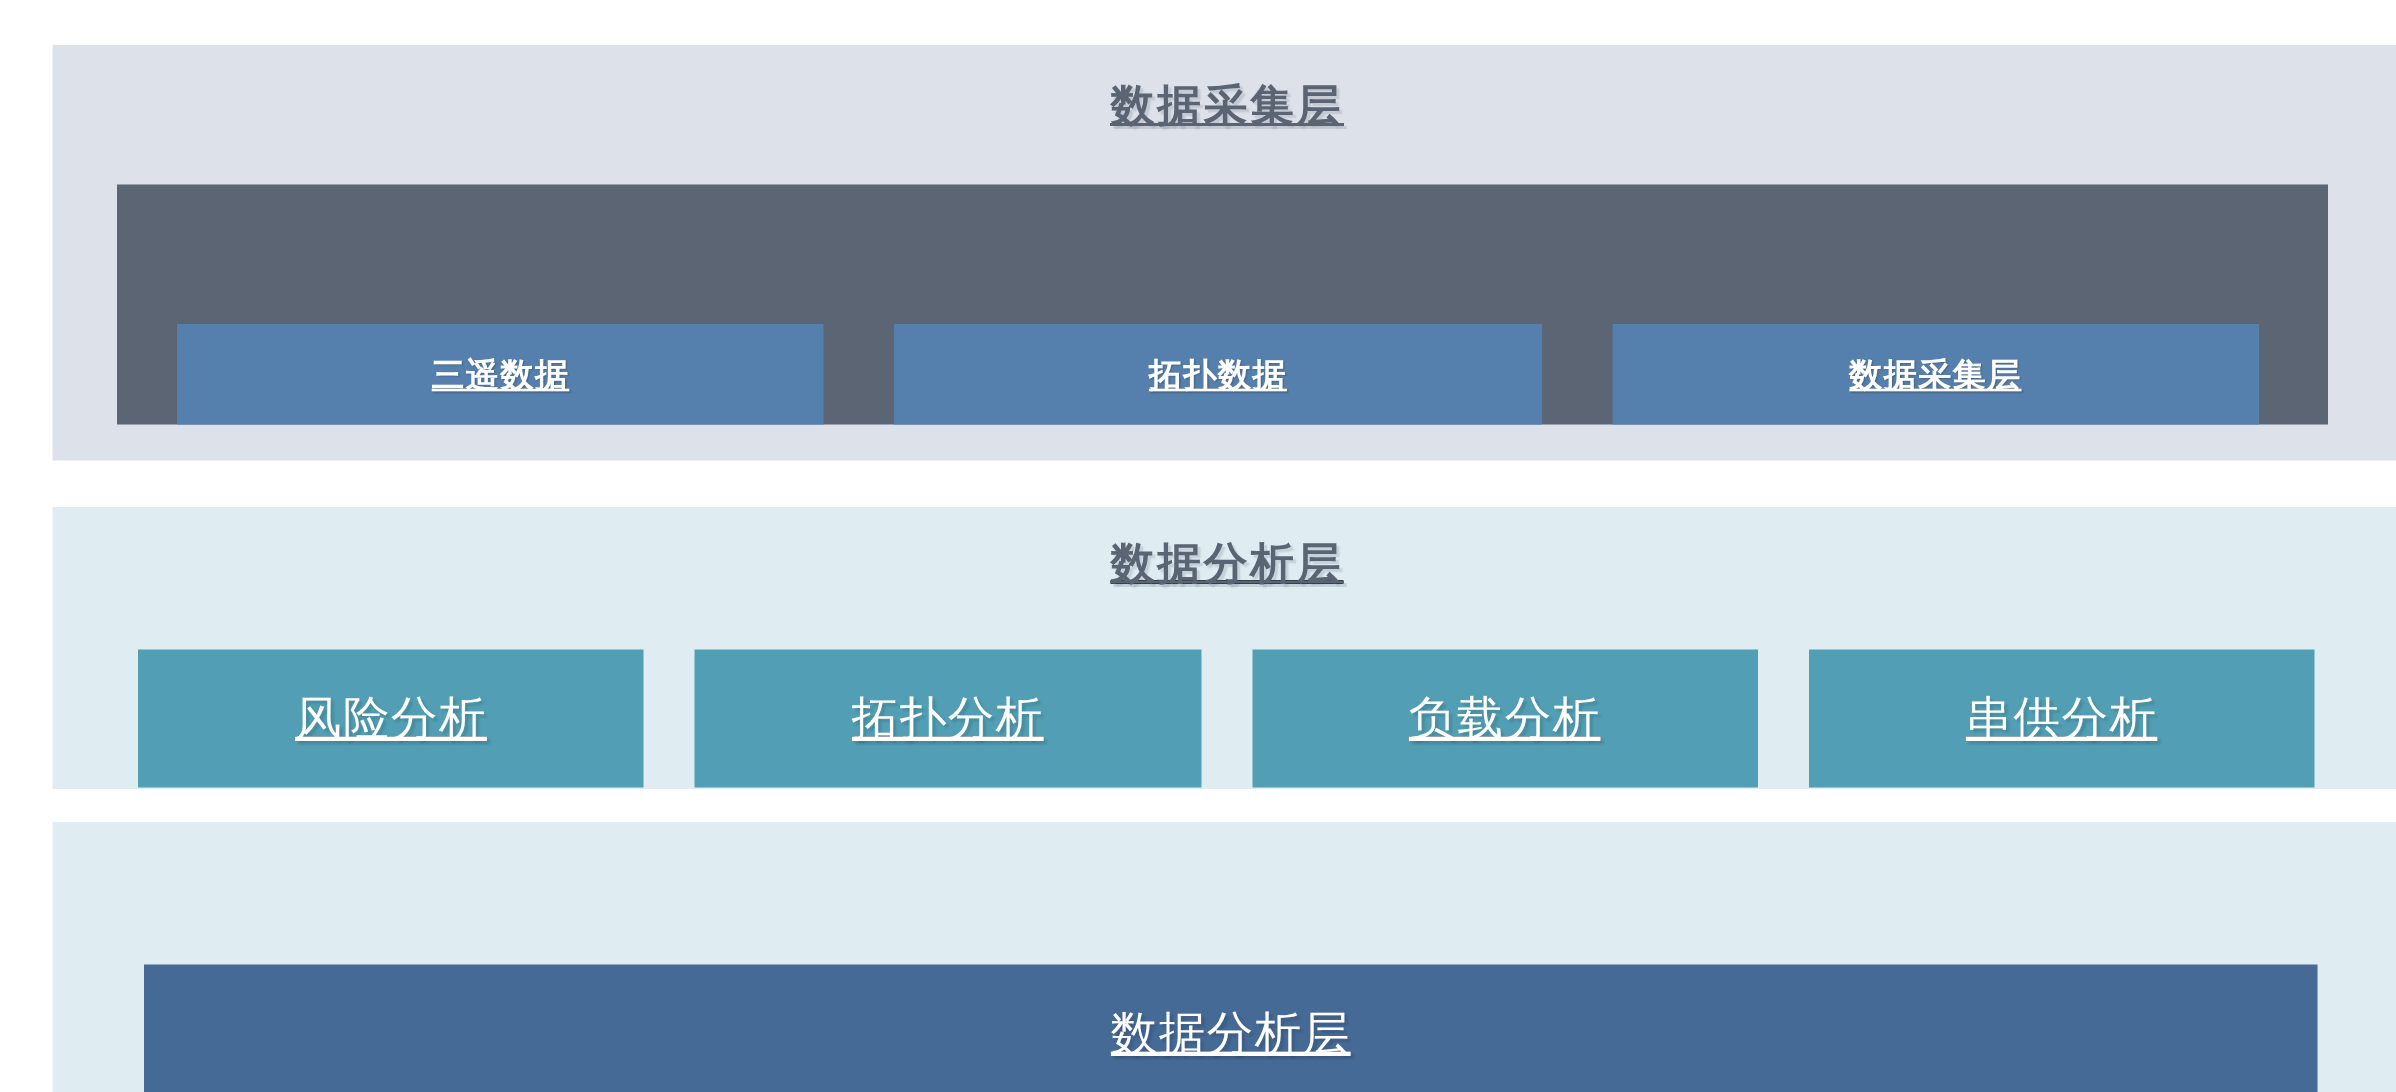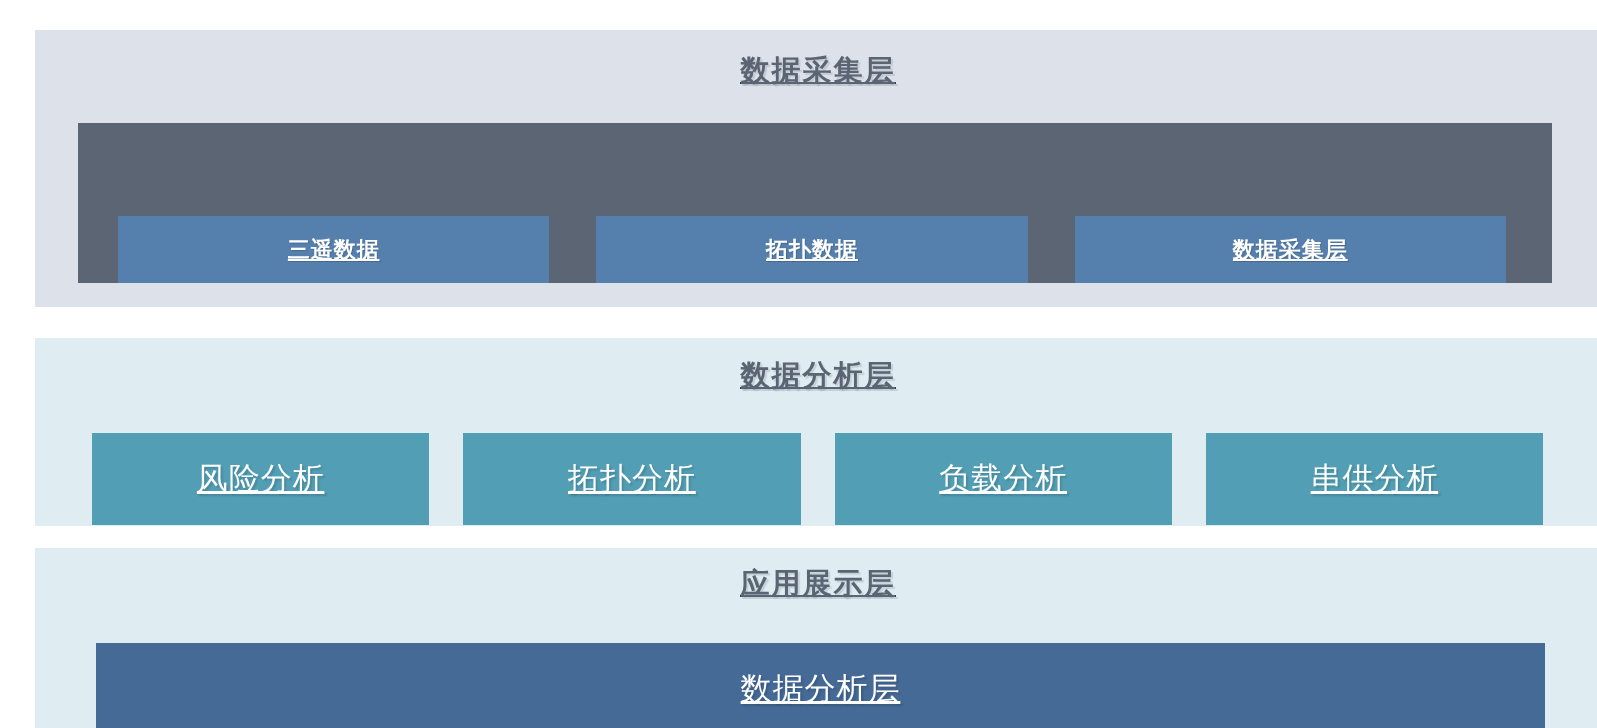--- a/index.html
+++ b/index.html
@@ -129,17 +129,16 @@
   <div class="layer-title">数据分析层</div>
   <div class="analysis-row">
     <div class="analysis-box">风险分析</div>
     <div class="analysis-box">拓扑分析</div>
     <div class="analysis-box">负载分析</div>
     <div class="analysis-box">串供分析</div>
   </div>
 </div>
 
 <div class="layer layer-application">
-  <div class="layer-title">应用展示层</div>
   <div class="application-row">
     <div class="application-box">数据分析层</div>
   </div>
 </div>
 
 </body></html>

